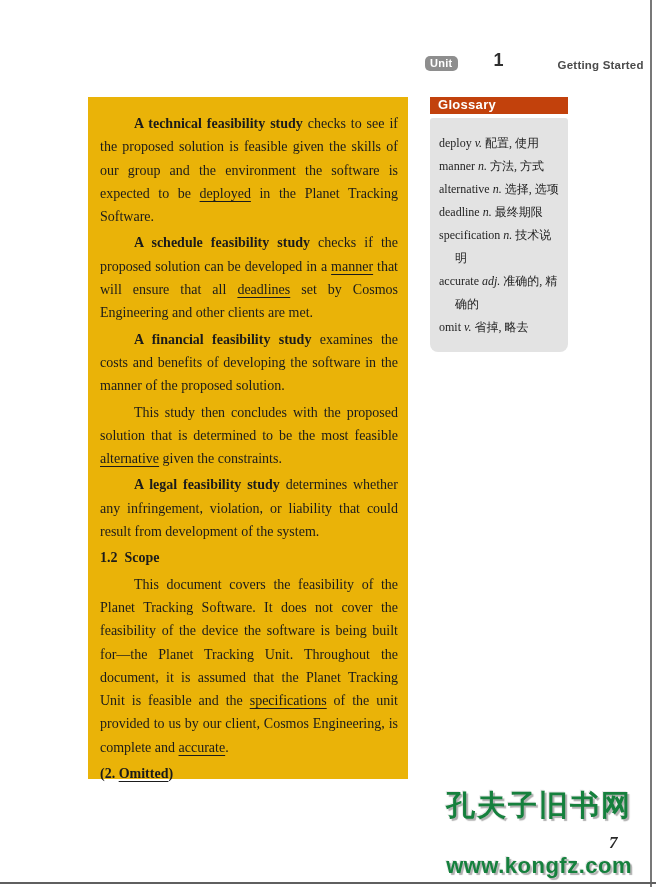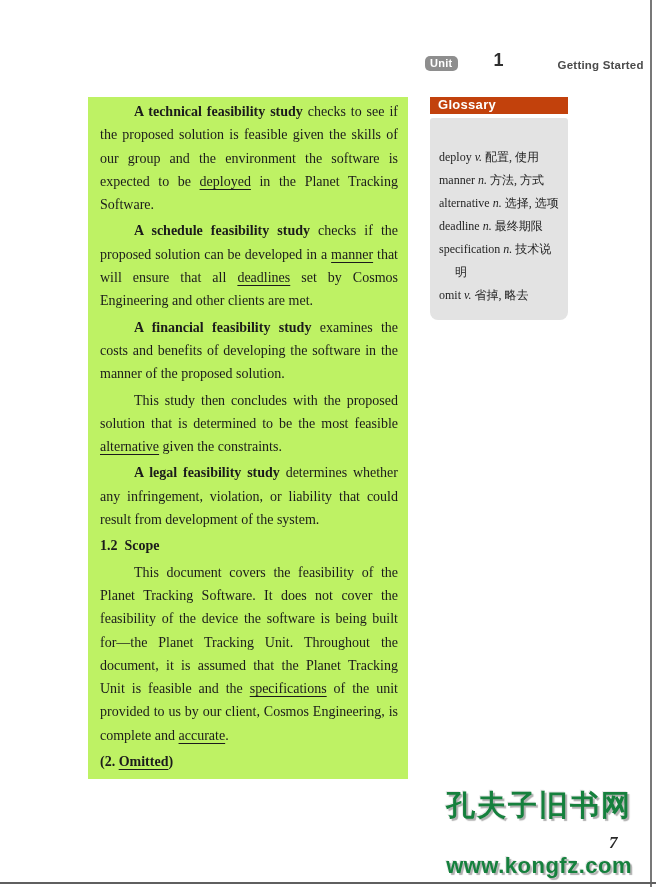--- a/index.html
+++ b/index.html
@@ -34,23 +34,23 @@
   }
   .unit-title {
     font-size: 11.5px; font-weight: bold; color: #4b4b4b;
     margin-left: 21px; letter-spacing: 0.2px;
   }
 
   
   .reading-panel {
     position: absolute; left: 88px; top: 97px;
     width: 320px; height: 682px;
-    background: #bef264;
+    background: #eab308;
     box-sizing: border-box;
-    padding: 3px 10px 6px 12px;
+    padding: 15px 10px 6px 12px;
     color: #1b1b1b;
     font-size: 14px; line-height: 23.3px;
   }
   .reading-panel p { margin: 0 0 3px 0; }
   .para    { text-align: justify; text-indent: 34px; }
   .heading { text-align: left; text-indent: 0; font-weight: bold; white-space: pre-wrap; }
   .b { font-weight: bold; }
   .u { text-decoration: underline; text-underline-offset: 3px; }
 
   
@@ -61,21 +61,21 @@
     background: #c2410c; color: #ffffff;
     font-family: "Liberation Sans", sans-serif;
     font-size: 13px; font-weight: bold;
     padding: 0px 8px 2px 8px;
     letter-spacing: 0.3px;
   }
   .glossary-body {
     margin-top: 4px;
     background: #e3e3e3;
     border-radius: 3px 3px 8px 8px;
-    padding: 28px 5px 13px 9px;
+    padding: 14px 5px 13px 9px;
     font-size: 12px; line-height: 23px; color: #1f1f1f;
   }
   .gentry { padding-left: 16px; text-indent: -16px; margin: 0; }
   .gentry .term { font-family: "Liberation Serif", serif; }
   .gentry .pos  { font-style: italic; }
 
   
   .watermark {
     position: absolute; right: 24px; bottom: 10px;
     text-align: right; pointer-events: none;
@@ -120,20 +120,21 @@
   </div>
 
 <div class="glossary">
   <div class="glossary-header">Glossary</div>
   <div class="glossary-body">
       <div class="gentry"><span class="term">deploy </span><span class="pos">v. </span><span class="def">配置, 使用</span></div>
       <div class="gentry"><span class="term">manner </span><span class="pos">n. </span><span class="def">方法, 方式</span></div>
       <div class="gentry"><span class="term">alternative </span><span class="pos">n. </span><span class="def">选择, 选项</span></div>
       <div class="gentry"><span class="term">deadline </span><span class="pos">n. </span><span class="def">最终期限</span></div>
       <div class="gentry"><span class="term">specification </span><span class="pos">n. </span><span class="def">技术说明</span></div>
+      <div class="gentry"><span class="term">accurate </span><span class="pos">adj. </span><span class="def">准确的, 精确的</span></div>
       <div class="gentry"><span class="term">omit </span><span class="pos">v. </span><span class="def">省掉, 略去</span></div>
     </div>
 </div>
 
 <div class="watermark">
   <div class="wm-cn">孔夫子旧书网</div>
   <div class="wm-url">www.kongfz.com</div>
 </div>
 
 <div class="page-number">7</div>

